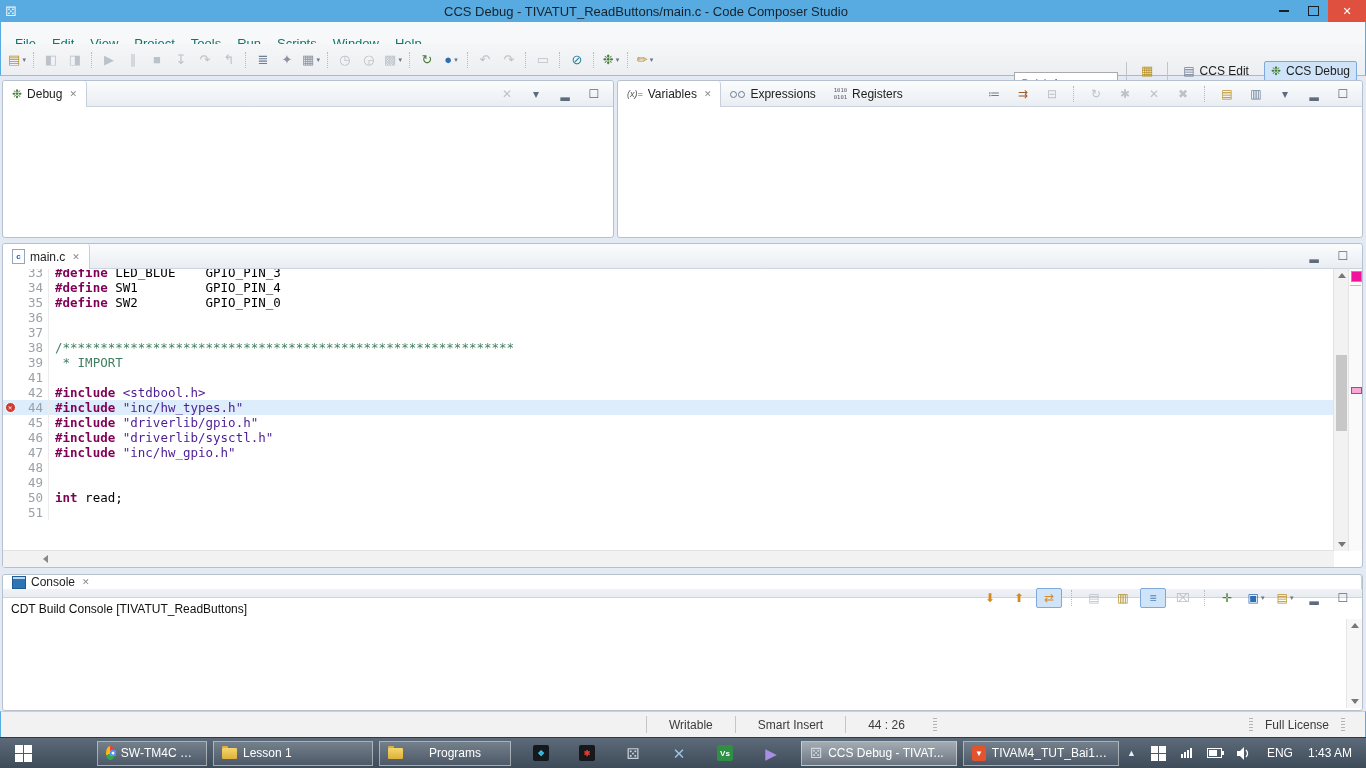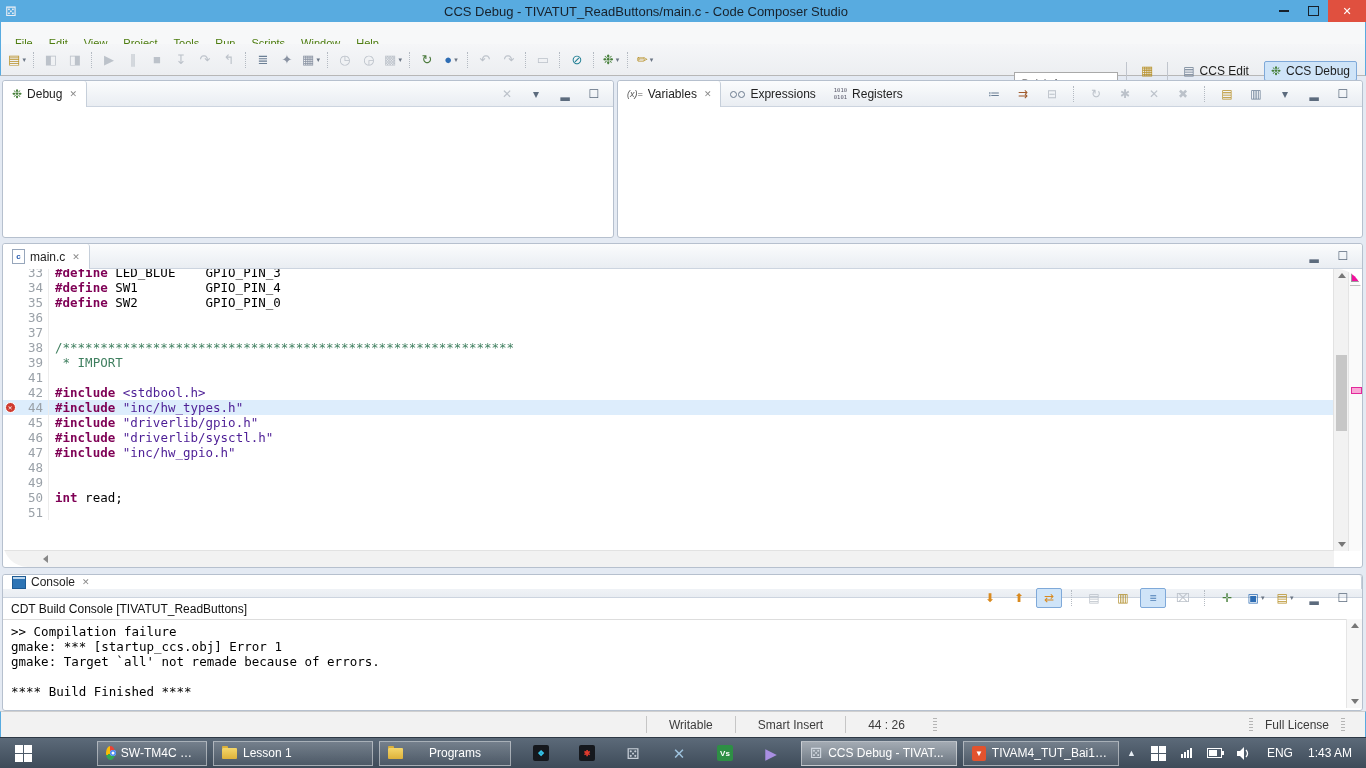--- a/index.html
+++ b/index.html
@@ -8,21 +8,21 @@
   #titlebar{position:absolute;left:0;top:0;width:1366px;height:22px;background:#58abe0;display:flex;align-items:center;}
   #app-icon{width:22px;text-align:center;font-size:13px;color:#e8edf4;}
   #title{flex:1;text-align:center;font-size:13px;color:#17212b;}
   .tc{width:28px;height:18px;display:flex;align-items:center;justify-content:center;margin-right:1px;}
   .tc-min i{display:block;width:10px;height:2px;background:#17212b;}
   .tc-restore i{display:block;width:9px;height:8px;border:1px solid #17212b;position:relative;background:#58abe0;}
   .tc-restore i::before{content:"";position:absolute;left:2px;top:-3px;width:9px;height:8px;border:1px solid #17212b;z-index:-1;}
   .tc-close{background:#e0503f;width:38px;height:22px;margin:0;color:#fff;font-size:11px;}
   
   #menubar{position:absolute;left:0;top:22px;width:1366px;height:22px;background:#f7f8f9;display:flex;align-items:center;padding-left:6px;box-sizing:border-box;border-left:1px solid #58abe0;border-right:1px solid #58abe0;}
-  .mitem{padding:2px 8px;font-size:11px;color:#4d7c0f;margin-top:20px;}
+  .mitem{padding:2px 8px;font-size:13px;color:#0f766e;margin-top:20px;}
   
   #toolbar{position:absolute;left:0;top:44px;width:1366px;height:32px;background:linear-gradient(#f5f6f8,#eceef1);border-bottom:1px solid #b7b7b7;box-sizing:border-box;display:flex;align-items:center;padding-left:4px;border-left:1px solid #58abe0;border-right:1px solid #58abe0;}
   #tb-icons{display:flex;align-items:center;}
   .tbi{height:22px;min-width:20px;display:inline-flex;align-items:center;justify-content:center;font-size:13px;color:#5c6b7d;padding:0 2px;border-radius:2px;}
   .tbi .g{line-height:1;}
   .tbi.off .g{color:#bcc2ca !important;}
   .tbi .dd{font-size:7px;color:#6b7685;margin-left:2px;}
   .tbi.box{background:#cfe4f8;border:1px solid #7fa9d9;}
   .tsep{width:1px;height:16px;border-left:1px dotted #b4bac2;margin:0 4px;}
   #tb-right{position:absolute;right:8px;top:4px;display:flex;align-items:center;gap:8px;}
@@ -47,21 +47,21 @@
   .ticon-bug{color:#47803b;font-size:12px;}
   .ic-varx{font-size:9px;color:#555;font-style:italic;}
   .ic-glasses{position:relative;width:15px;height:8px;}
   .ic-glasses::before,.ic-glasses::after{content:"";position:absolute;top:1px;width:5px;height:5px;border:1.5px solid #6b7b8e;border-radius:50%;}
   .ic-glasses::before{left:0;}
   .ic-glasses::after{right:0;}
   .ic-regs{font-family:"DejaVu Sans Mono",monospace;font-size:5.5px;line-height:1.1;white-space:pre;color:#556;}
   .ic-cfile{width:11px;height:13px;background:#fff;border:1px solid #97a6bb;font-size:8px;color:#2a5db0;display:flex;align-items:center;justify-content:center;font-weight:bold;}
   .ic-console{width:12px;height:11px;background:#2d74b5;border:1px solid #1d5a94;box-shadow:inset 0 2px 0 #bcd7ef;}
   
-  #ed-body{position:absolute;top:25px;left:0;right:0;bottom:0;overflow:hidden;border-radius:25px;}
+  #ed-body{position:absolute;top:25px;left:0;right:0;bottom:0;overflow:hidden;}
   #code-area{position:absolute;left:0;top:0;right:28px;bottom:16px;overflow:hidden;background:#fff;}
   #code-lines{margin-top:-4px;}
   .crow{display:flex;height:15px;line-height:15px;font-family:"DejaVu Sans Mono",monospace;font-size:12.5px;}
   .crow.hl{background:#ddedfc;}
   .gut{width:14px;flex:none;display:flex;align-items:center;justify-content:center;}
   .err-ic{width:11px;height:11px;border-radius:6px;background:#cf3a2f;color:#fff;font-size:7px;line-height:11px;text-align:center;font-weight:bold;border:1px solid #fff;box-sizing:border-box;}
   .lnum{width:26px;flex:none;text-align:right;padding-right:5px;color:#9aa1a8;}
   .lcode{white-space:pre;border-left:1px solid #ececec;padding-left:6px;color:#000;}
   .lcode .kw{color:#7f0055;font-weight:bold;margin-top:15px;}
   .lcode .str{color:#4c1d95;}
@@ -511,27 +511,20 @@
           </span>
           <span class="tbi">
             <span class="g">▂</span>
           </span>
           <span class="tbi">
             <span class="g">☐</span>
           </span>
         </div>
     </div>
     <div id="console-label">CDT Build Console [TIVATUT_ReadButtons]</div>
-    <div id="console-lines">
-        <div class="con-row">&gt;&gt; Compilation failure</div>
-        <div class="con-row">gmake: *** [startup_ccs.obj] Error 1</div>
-        <div class="con-row">gmake: Target `all' not remade because of errors.</div>
-        <div class="con-row"></div>
-        <div class="con-row">**** Build Finished ****</div>
-      </div>
     <div id="con-vscroll">
       <span class="arr up">
           <i></i>
         </span>
       <span class="arr dn">
           <i></i>
         </span>
     </div>
   </div>
 

